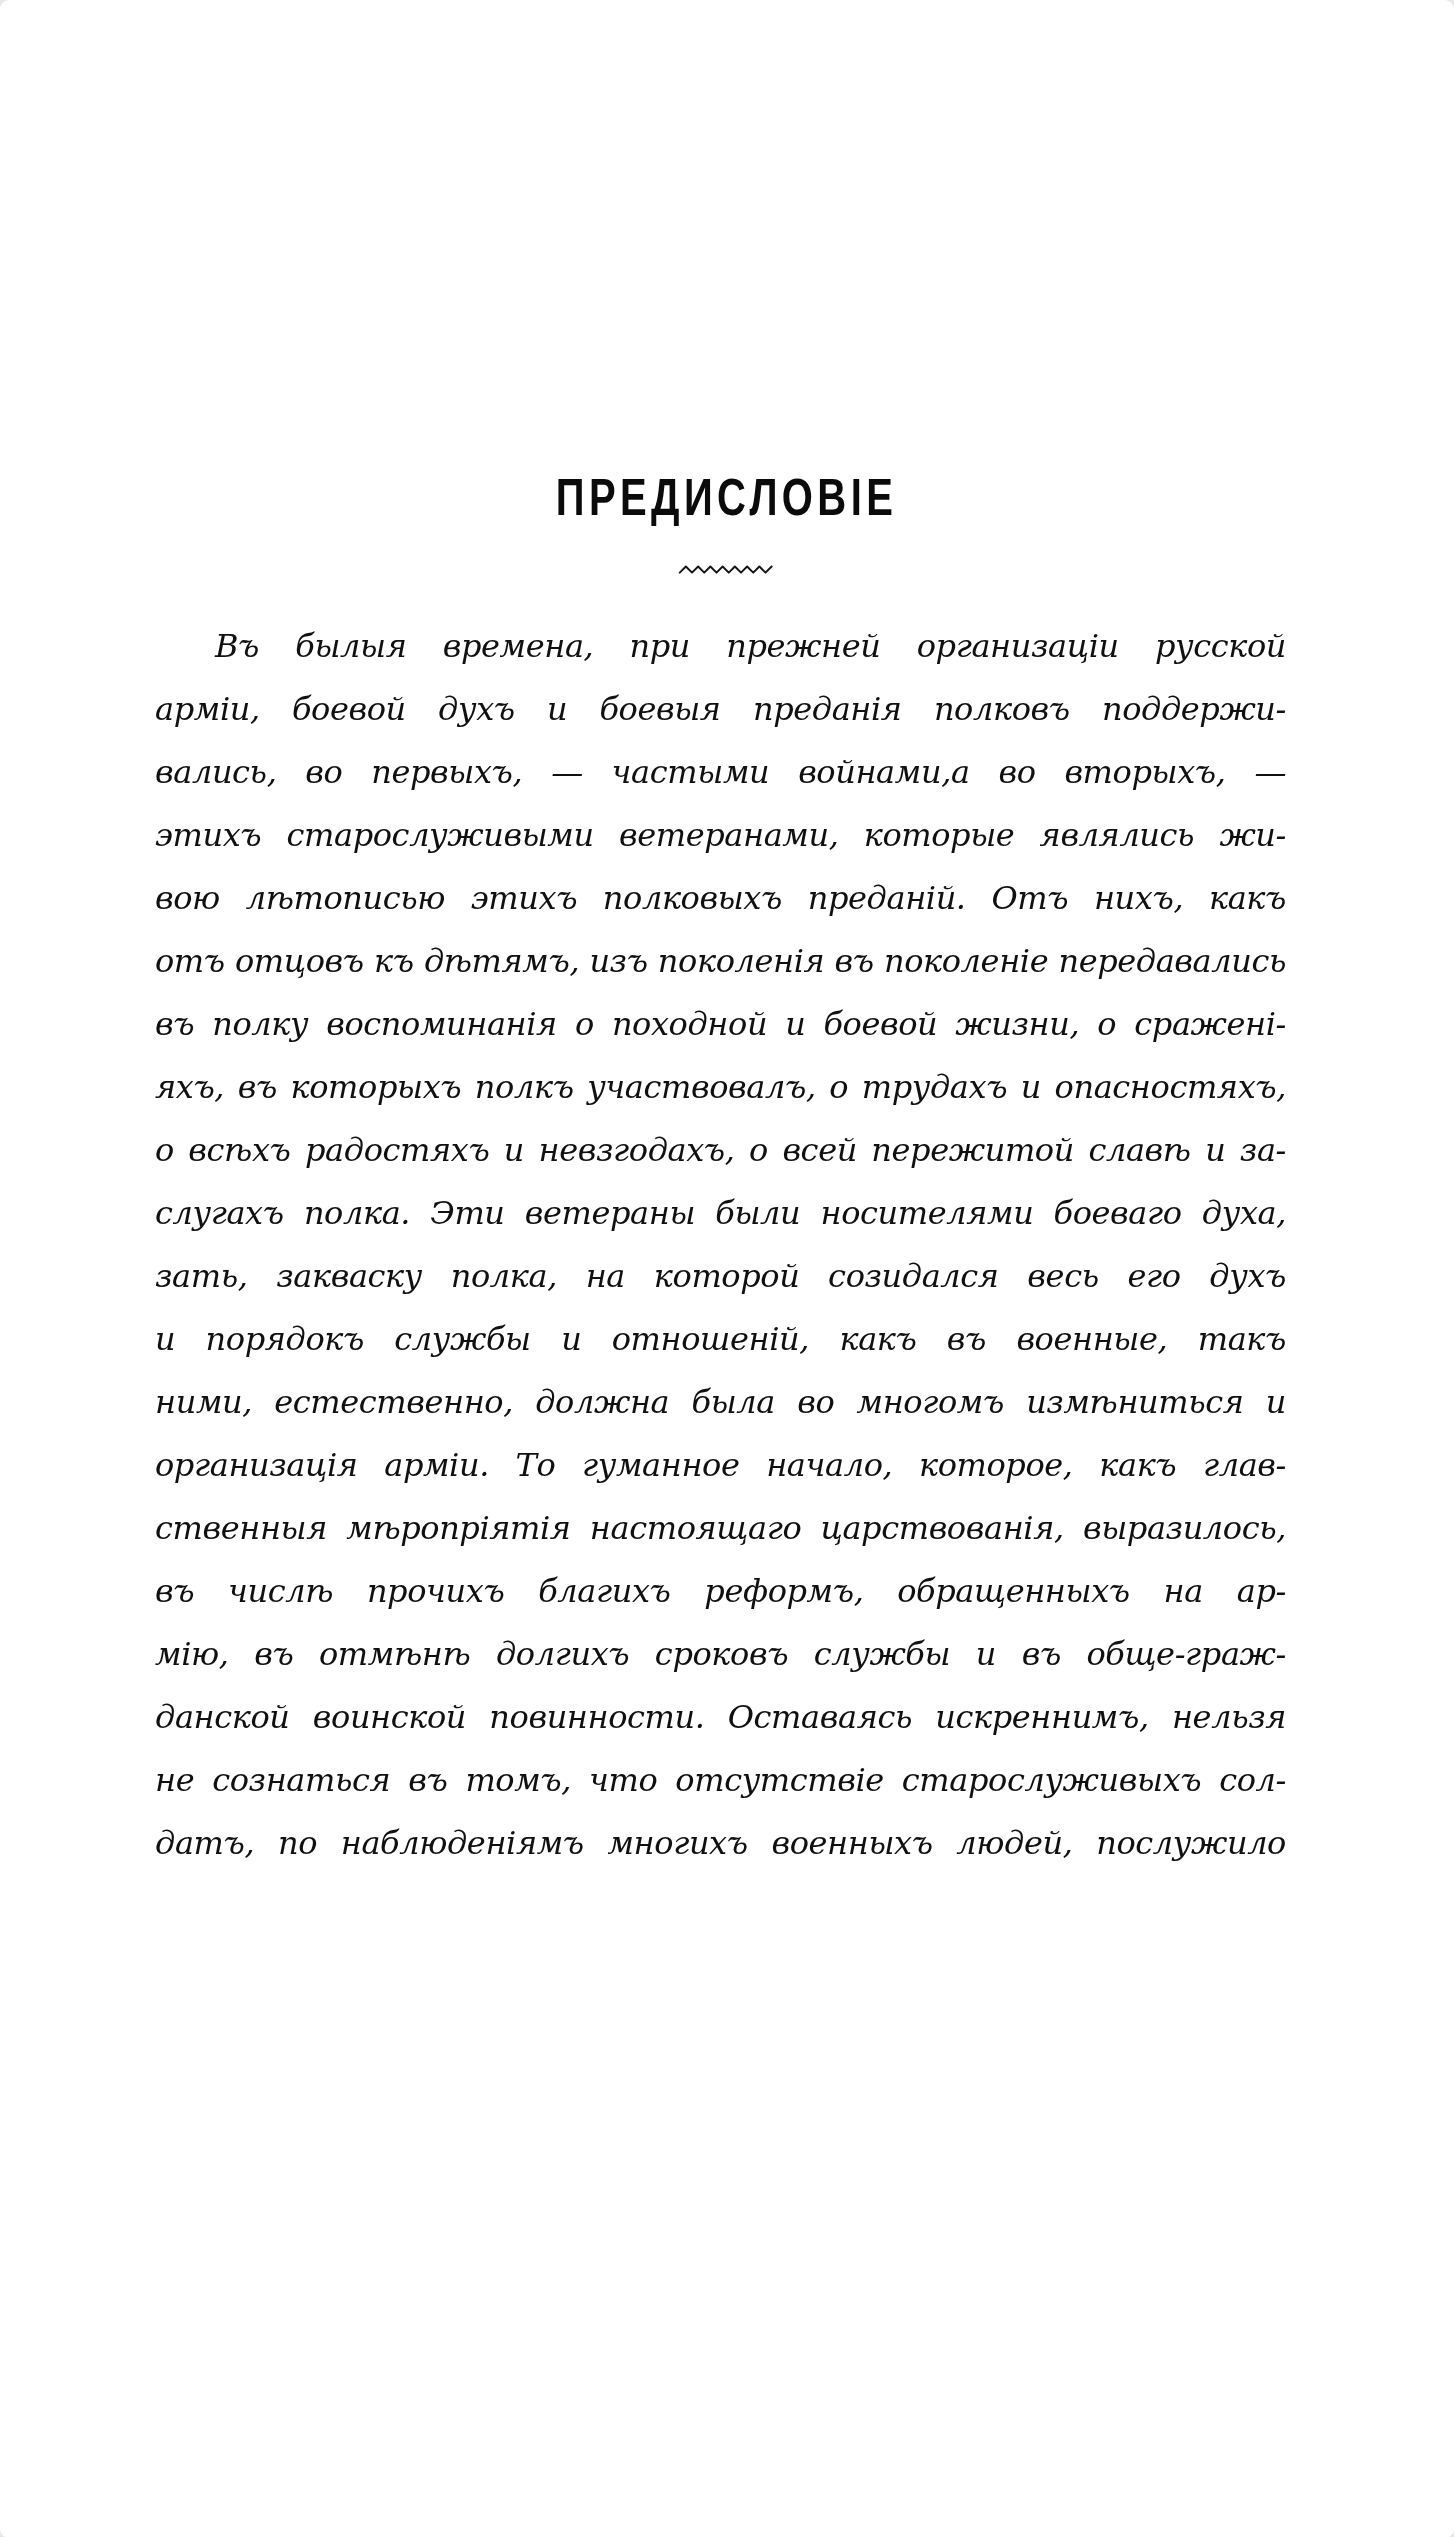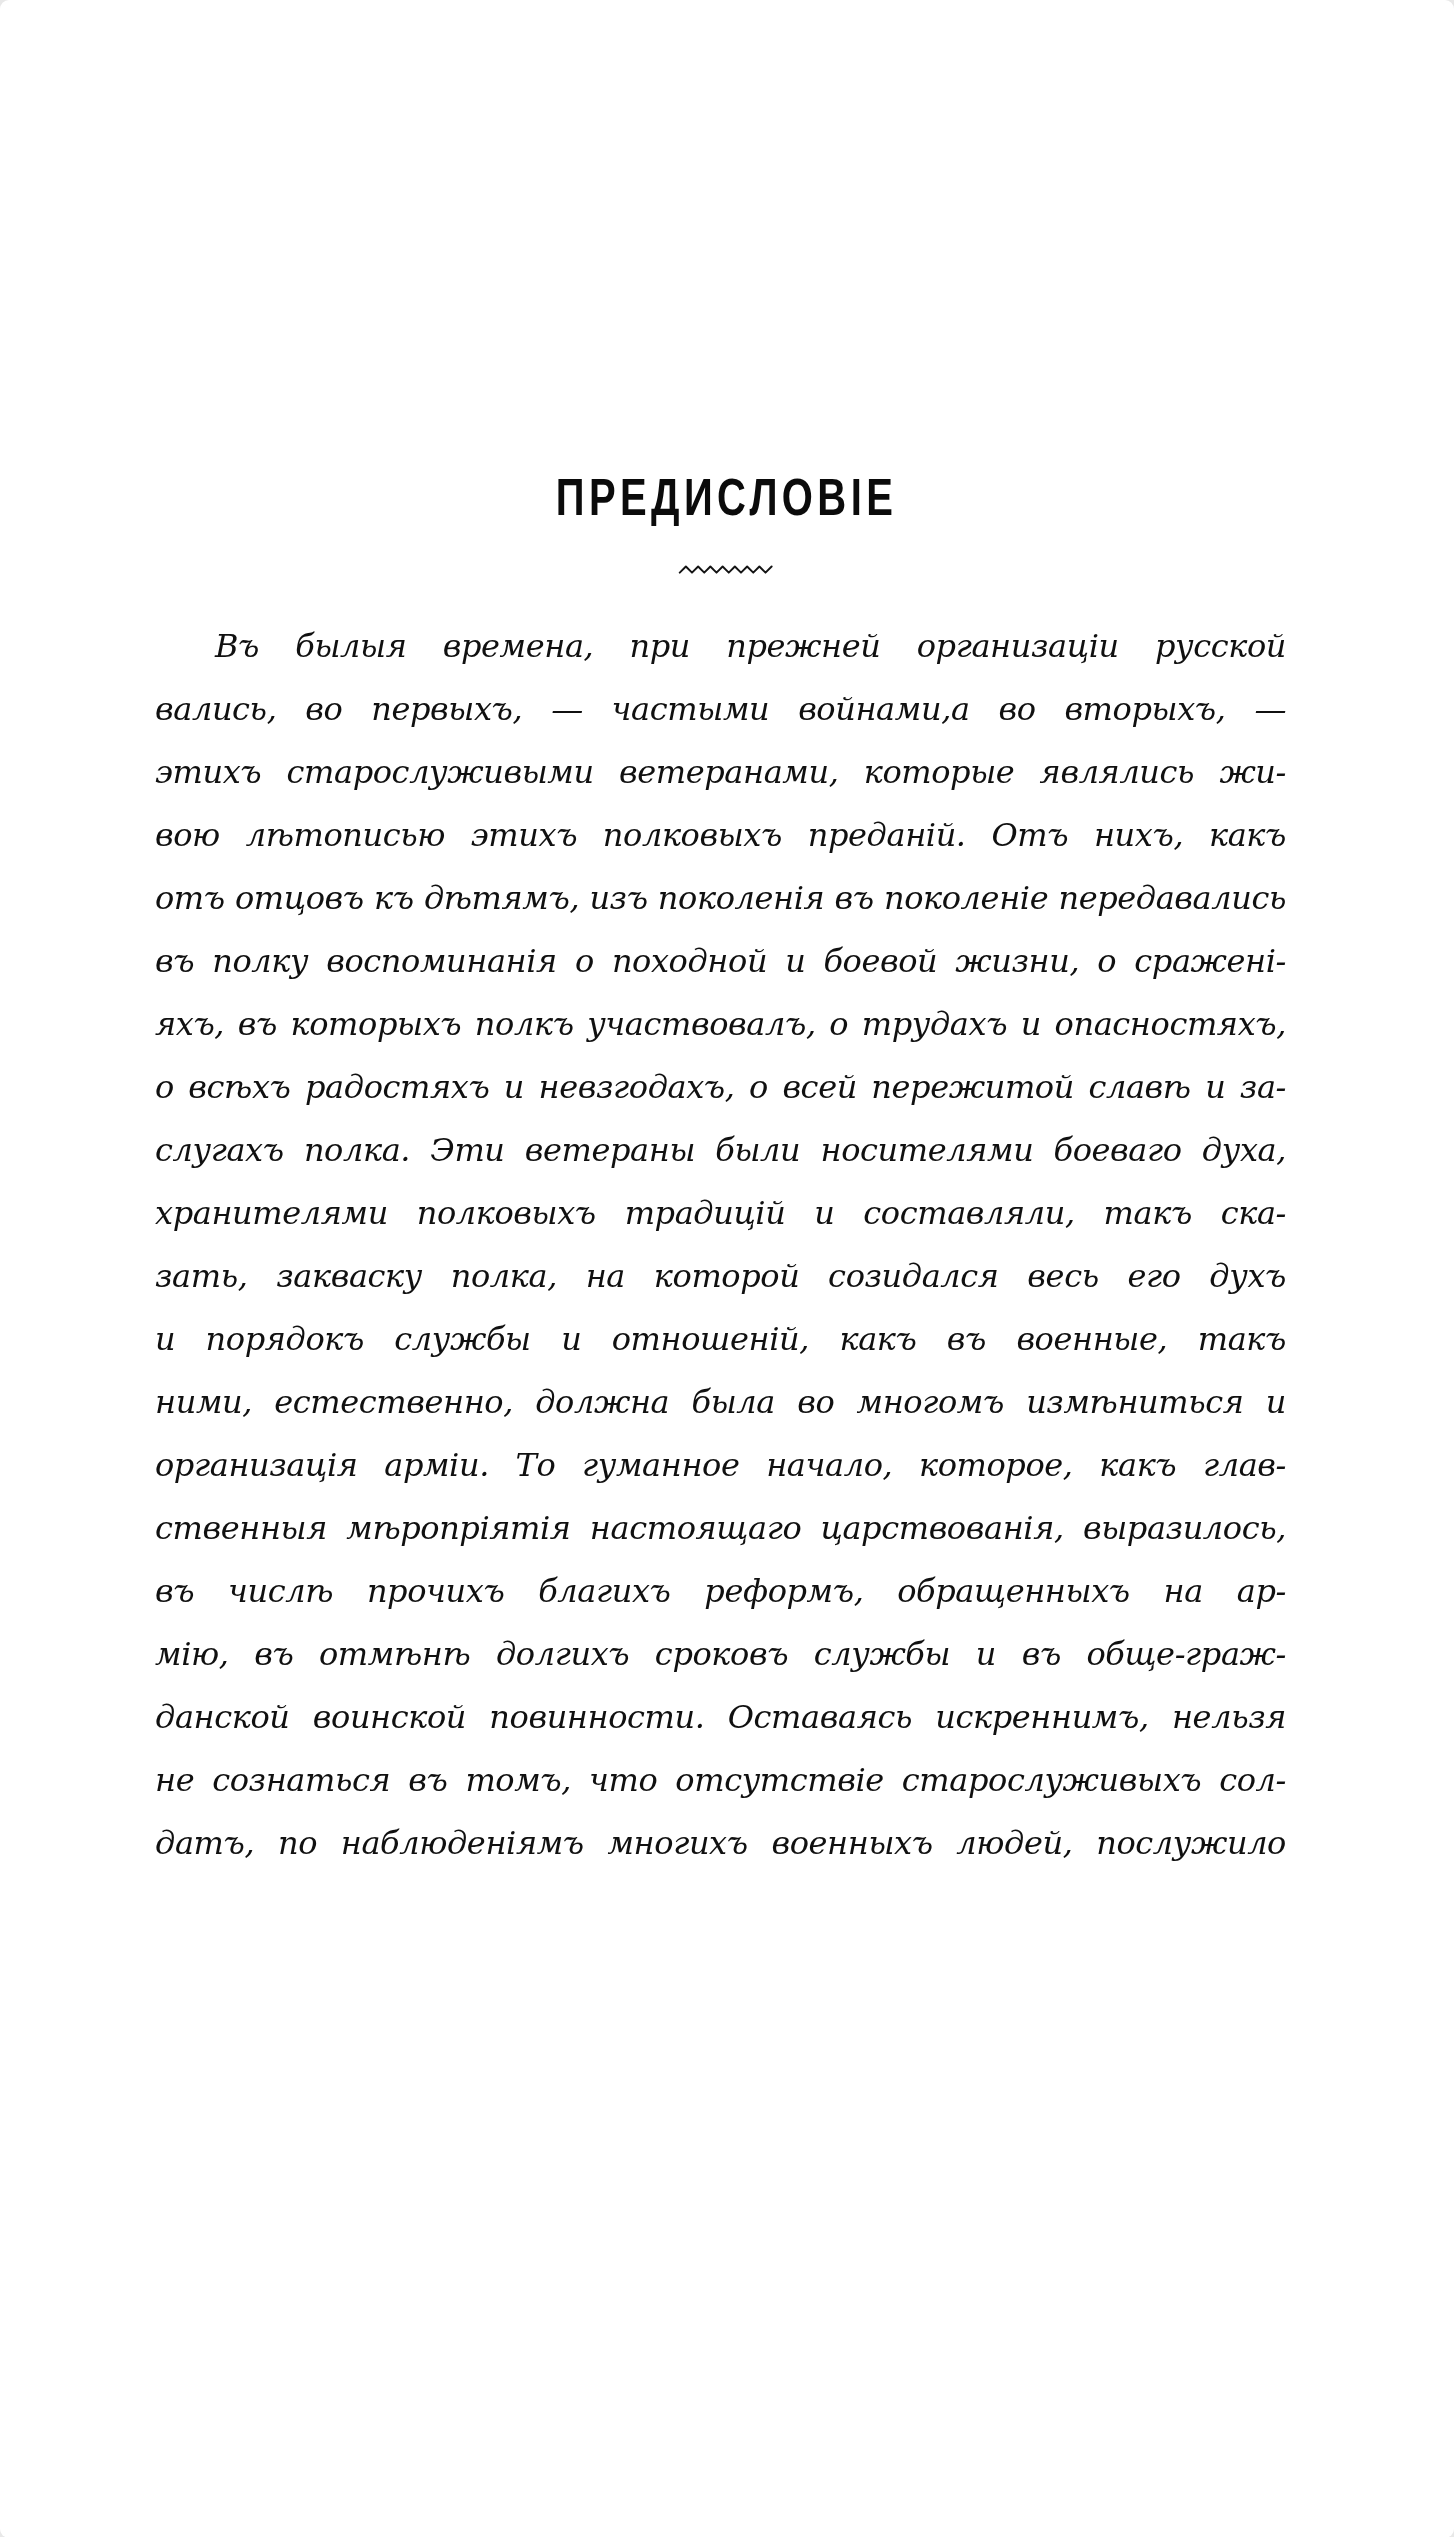--- a/index.html
+++ b/index.html
@@ -68,29 +68,29 @@
   <div class="title">ПРЕДИСЛОВІЕ</div>
 
   <div class="ornament">
     <svg width="98" height="14" viewBox="0 0 112 16" aria-hidden="true">
       <path d="M2 11 L9 4 L16 11 L23 4 L30 11 L37 4 L44 11 L51 4 L58 11 L65 4 L72 11 L79 4 L86 11 L93 4 L100 11 L107 4" fill="none" stroke="#141414" stroke-width="2.2" stroke-linecap="round" stroke-linejoin="round"></path>
     </svg>
   </div>
 
   <div class="body-text">
       <div class="text-line indent">Въ былыя времена, при прежней организаціи русской</div>
+      <div class="text-line">арміи, боевой духъ и боевыя преданія полковъ поддержи-</div>
       <div class="text-line">вались, во первыхъ, — частыми войнами,а во вторыхъ, —</div>
       <div class="text-line">этихъ старослуживыми ветеранами, которые являлись жи-</div>
       <div class="text-line">вою лѣтописью этихъ полковыхъ преданій. Отъ нихъ, какъ</div>
       <div class="text-line">отъ отцовъ къ дѣтямъ, изъ поколенія въ поколеніе передавались</div>
       <div class="text-line">въ полку воспоминанія о походной и боевой жизни, о сражені-</div>
       <div class="text-line">яхъ, въ которыхъ полкъ участвовалъ, о трудахъ и опасностяхъ,</div>
       <div class="text-line">о всѣхъ радостяхъ и невзгодахъ, о всей пережитой славѣ и за-</div>
       <div class="text-line">слугахъ полка. Эти ветераны были носителями боеваго духа,</div>
-      <div class="text-line">хранителями полковыхъ традицій и составляли, такъ ска-</div>
       <div class="text-line">зать, закваску полка, на которой созидался весь его духъ</div>
       <div class="text-line">и порядокъ службы и отношеній, какъ въ военные, такъ</div>
       <div class="text-line">ними, естественно, должна была во многомъ измѣниться и</div>
       <div class="text-line">организація арміи. То гуманное начало, которое, какъ глав-</div>
       <div class="text-line">ственныя мѣропріятія настоящаго царствованія, выразилось,</div>
       <div class="text-line">въ числѣ прочихъ благихъ реформъ, обращенныхъ на ар-</div>
       <div class="text-line">мію, въ отмѣнѣ долгихъ сроковъ службы и въ обще-граж-</div>
       <div class="text-line">данской воинской повинности. Оставаясь искреннимъ, нельзя</div>
       <div class="text-line">не сознаться въ томъ, что отсутствіе старослуживыхъ сол-</div>
       <div class="text-line">датъ, по наблюденіямъ многихъ военныхъ людей, послужило</div>

